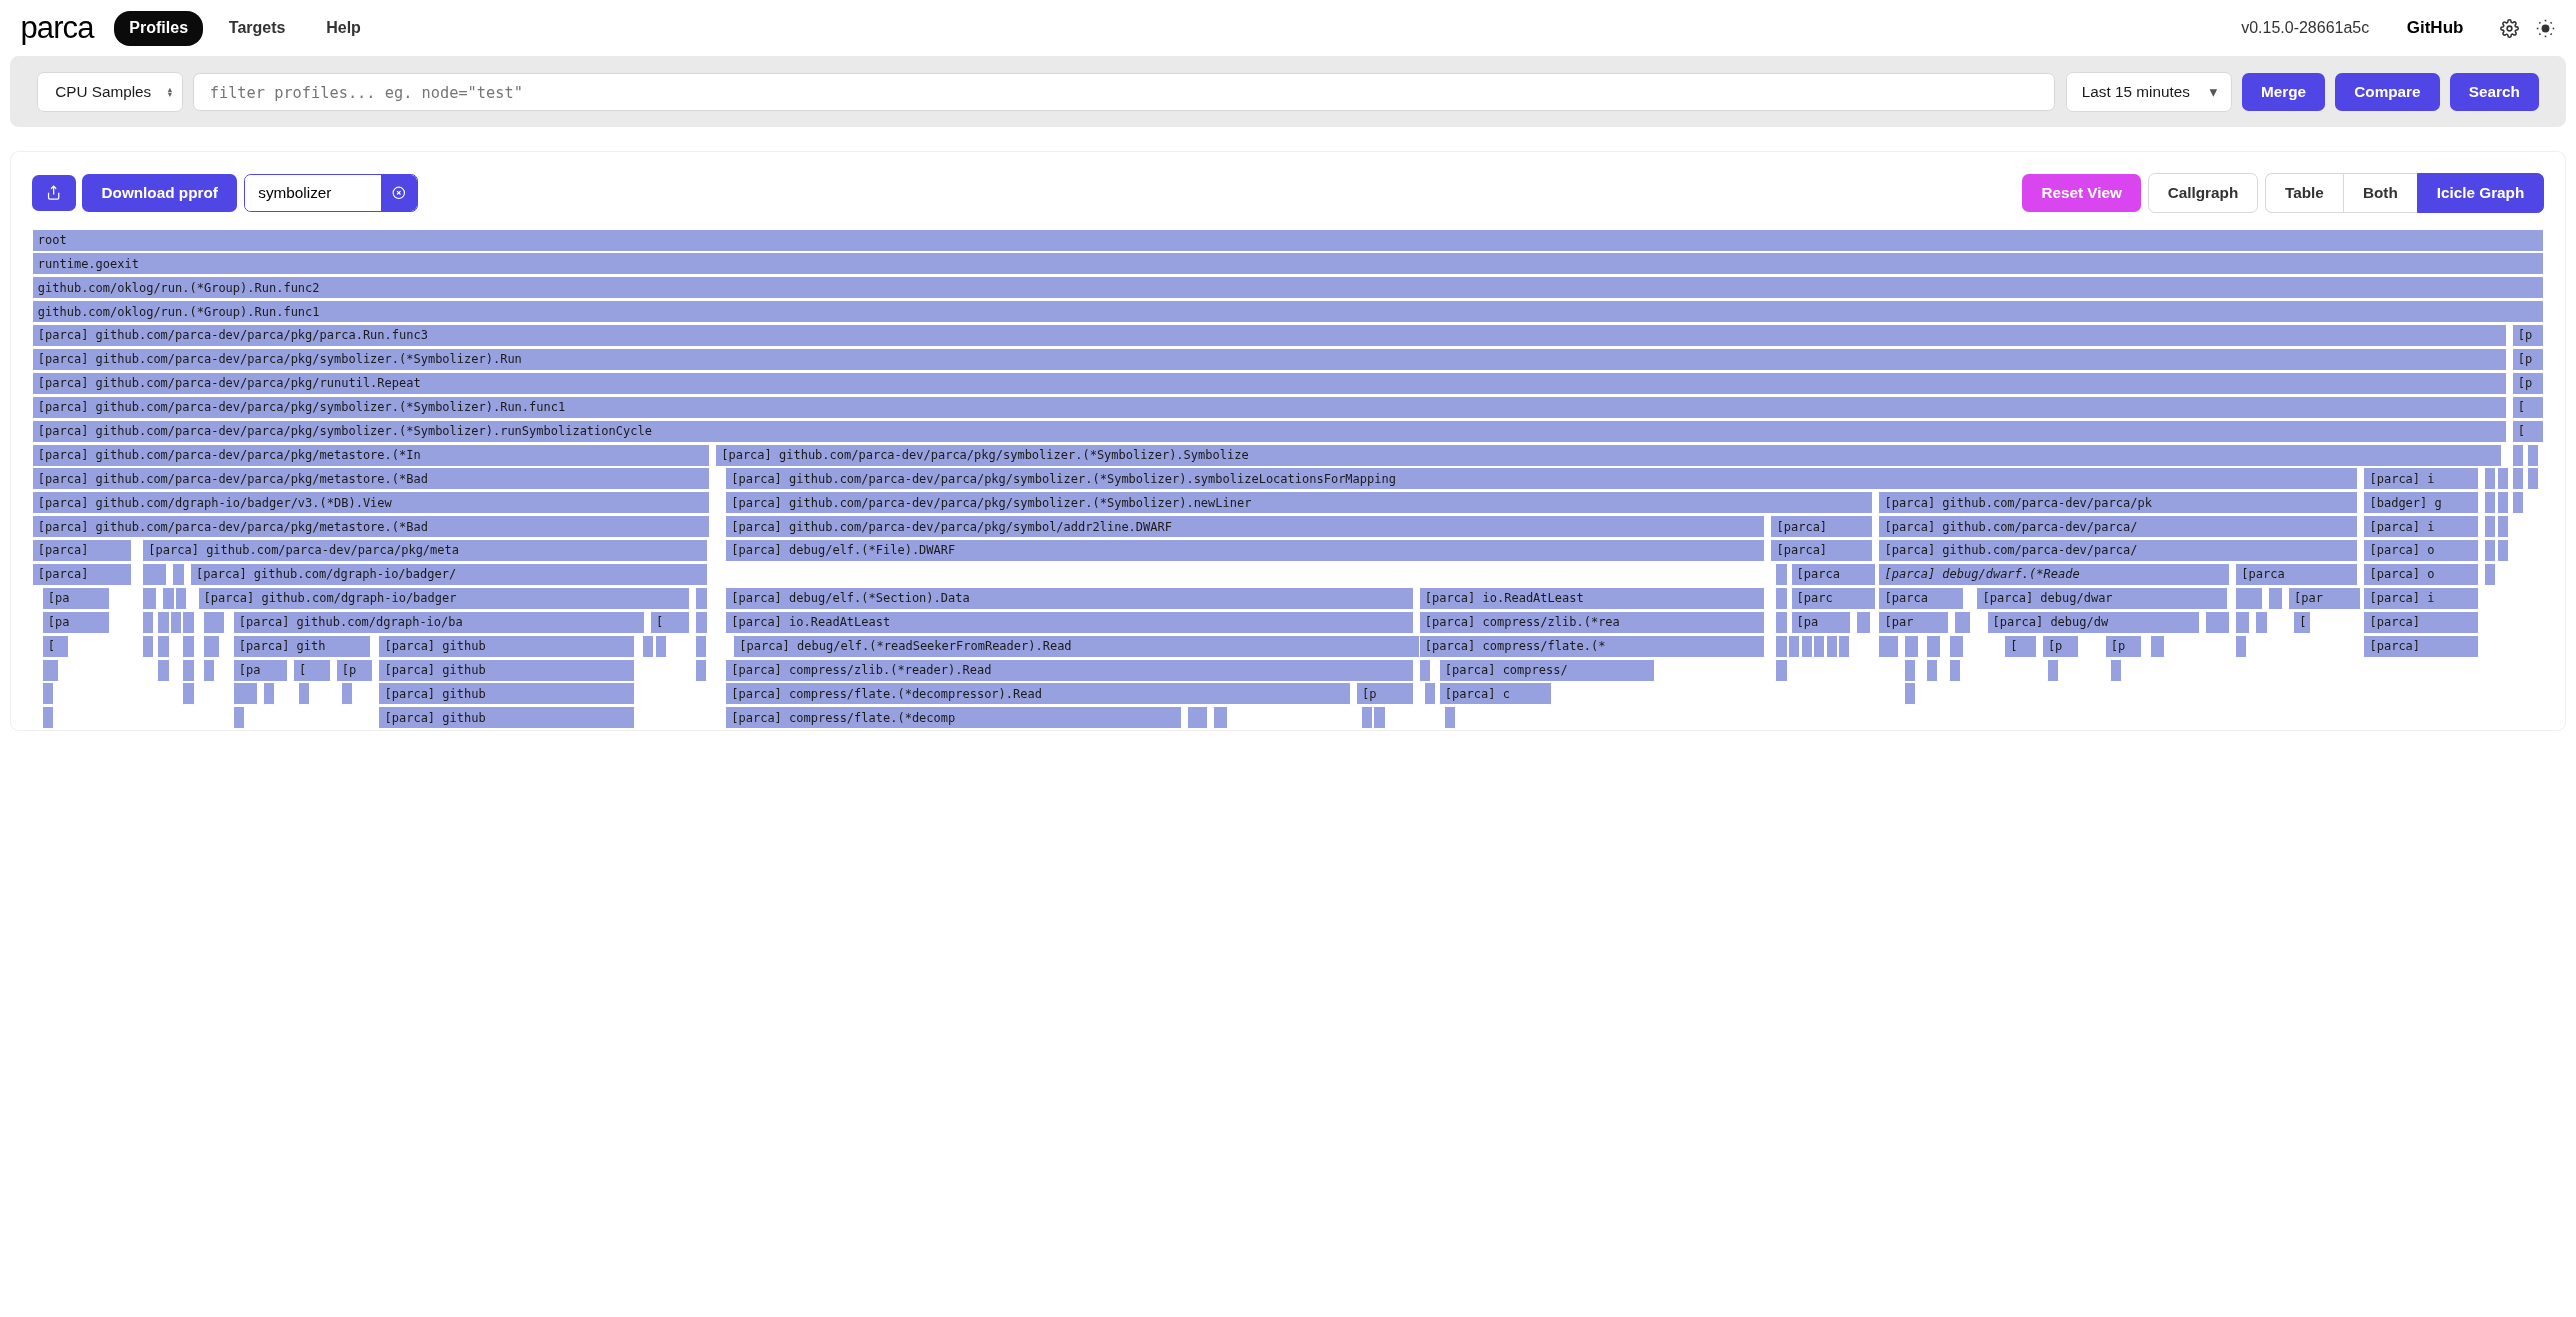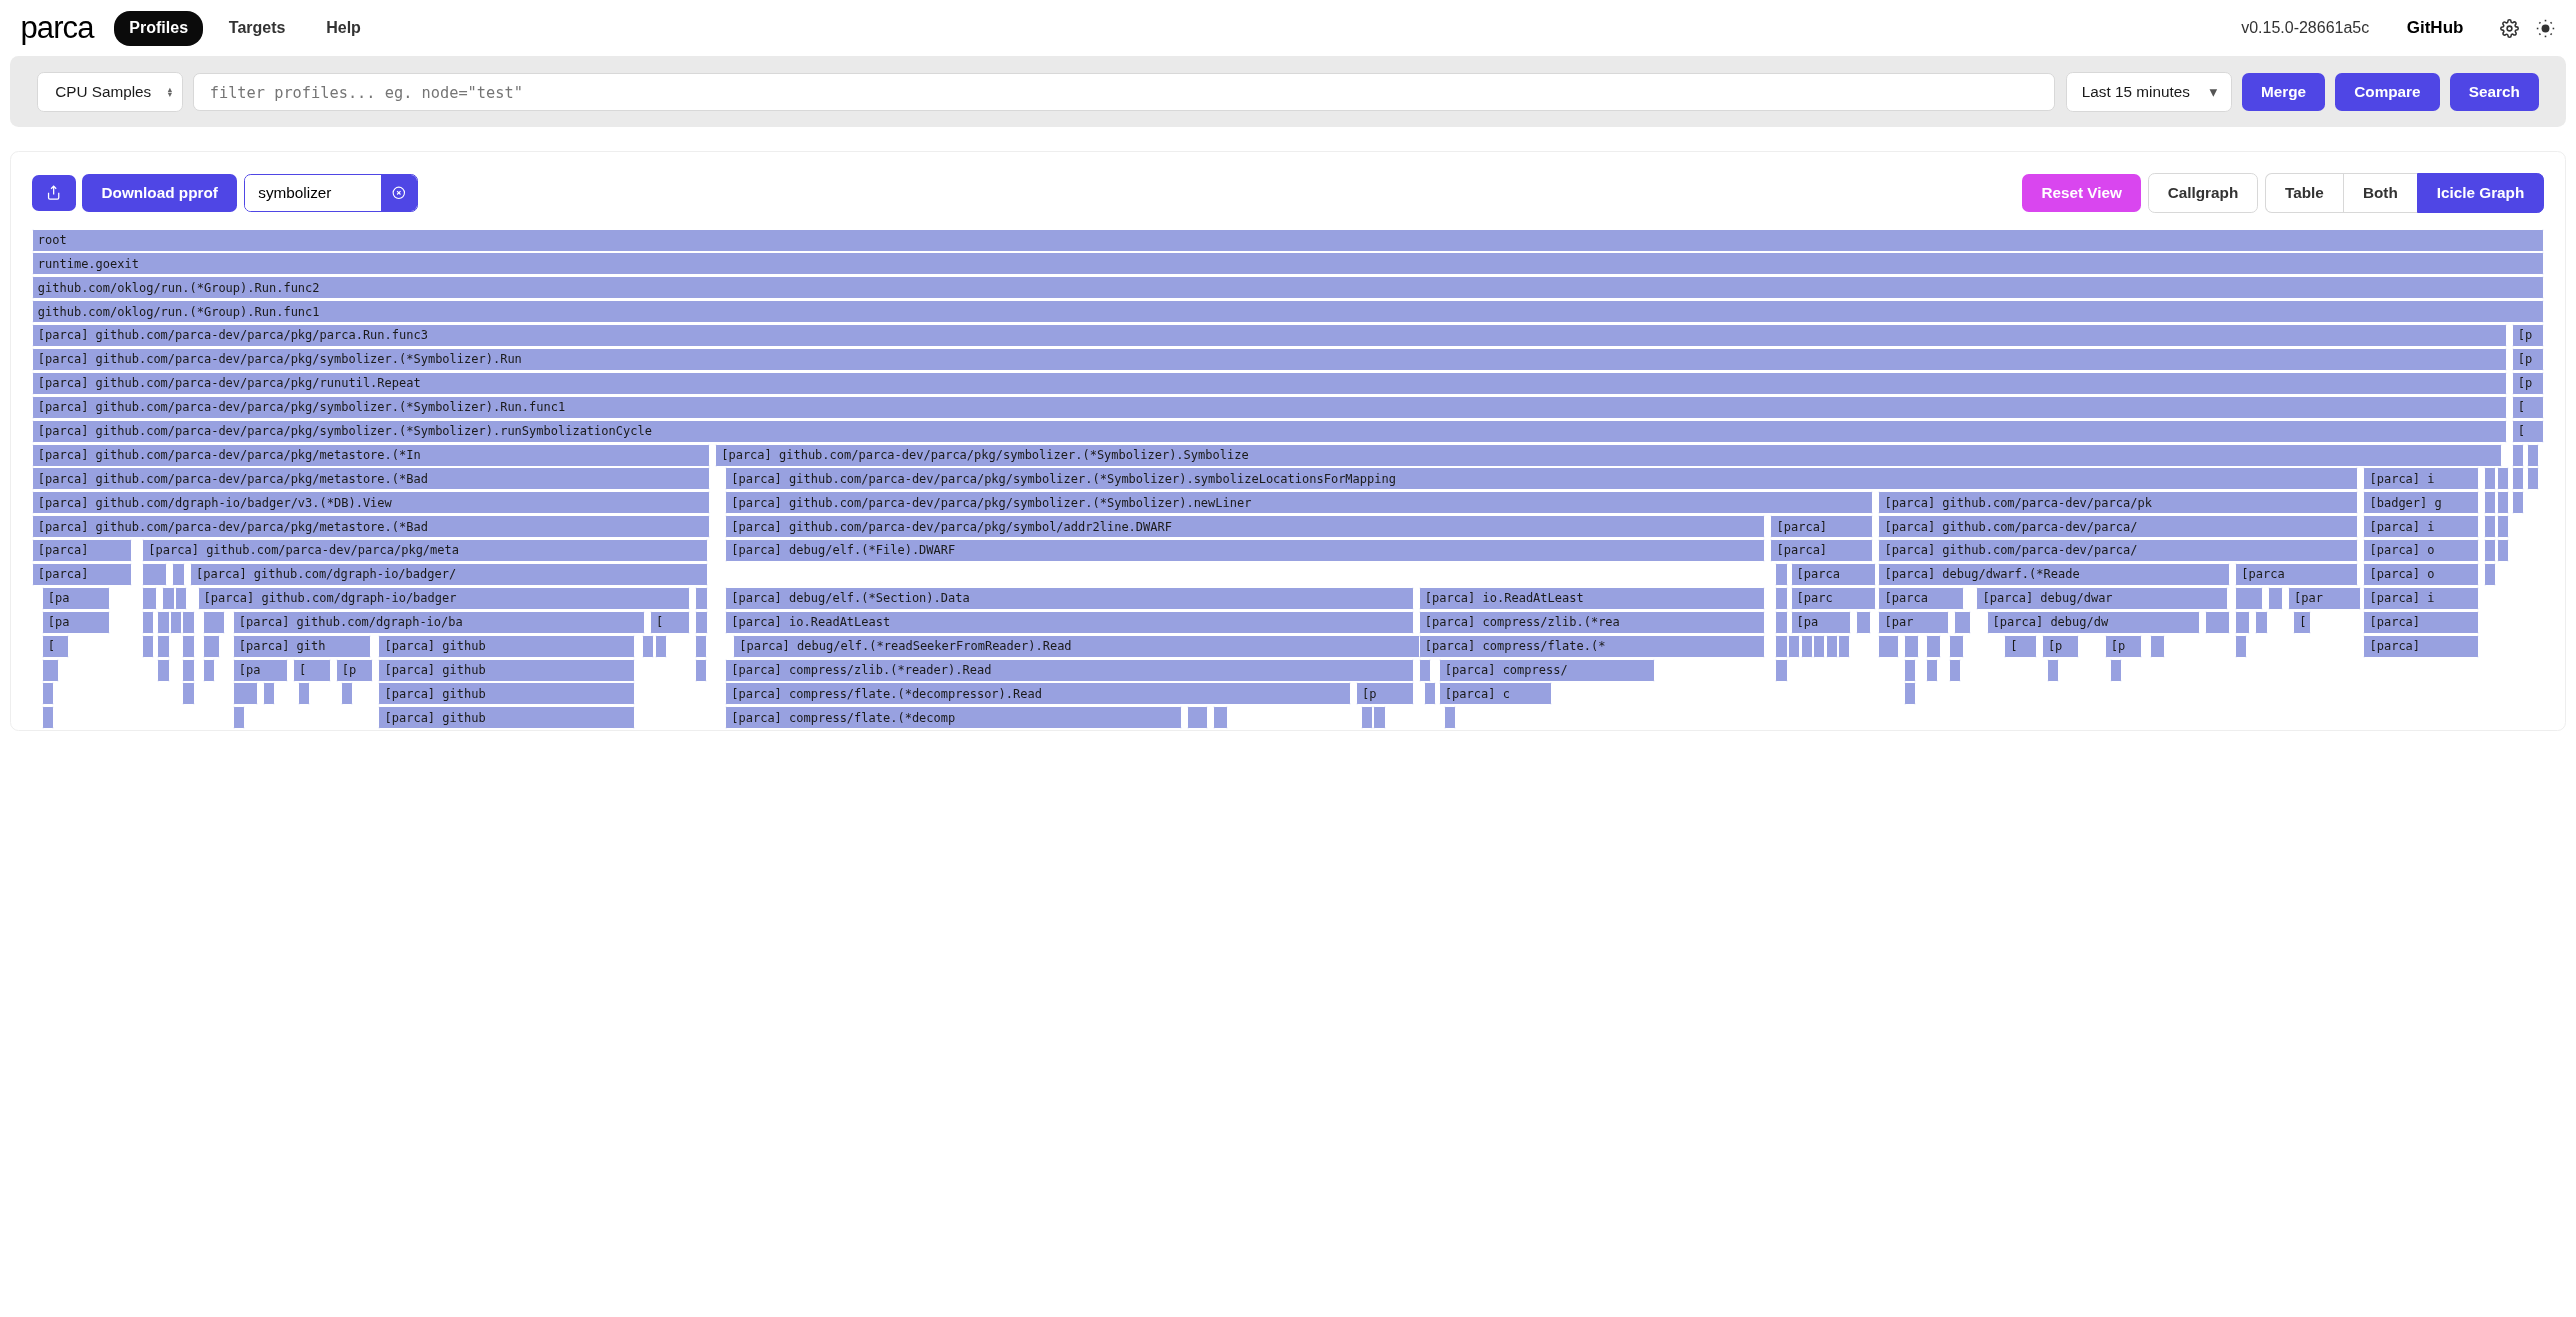--- a/index.html
+++ b/index.html
@@ -210,21 +210,21 @@
         <div class="frame" style="left: 97.6%; width: 0.3%;"></div>
         <div class="frame" style="left: 98.1%; width: 0.3%;"></div>
       </div>
       <div class="flame-row">
         <div class="frame" style="left: 0%; width: 4%;">[parca]</div>
         <div class="frame" style="left: 4.4%; width: 1%;"></div>
         <div class="frame" style="left: 5.6%; width: 0.4%;"></div>
         <div class="frame" style="left: 6.3%; width: 20.6%;">[parca] github.com/dgraph-io/badger/</div>
         <div class="frame" style="left: 69.4%; width: 0.4%;"></div>
         <div class="frame" style="left: 70%; width: 3.4%;">[parca</div>
-        <div class="frame" style="left: 73.5%; width: 14%;">[parca] debug/dwarf.(*Reade</div>
+        <div class="frame" style="left: 73.5%; width: 14%; font-style: italic;">[parca] debug/dwarf.(*Reade</div>
         <div class="frame" style="left: 87.7%; width: 4.9%;">[parca</div>
         <div class="frame" style="left: 92.8%; width: 4.6%;">[parca] o</div>
         <div class="frame" style="left: 97.6%; width: 0.3%;"></div>
       </div>
       <div class="flame-row">
         <div class="frame" style="left: 0.4%; width: 2.7%;">[pa</div>
         <div class="frame" style="left: 4.4%; width: 0.6%;"></div>
         <div class="frame" style="left: 5.2%; width: 0.3%;"></div>
         <div class="frame" style="left: 5.7%; width: 0.4%;"></div>
         <div class="frame" style="left: 6.6%; width: 19.6%;">[parca] github.com/dgraph-io/badger</div>

